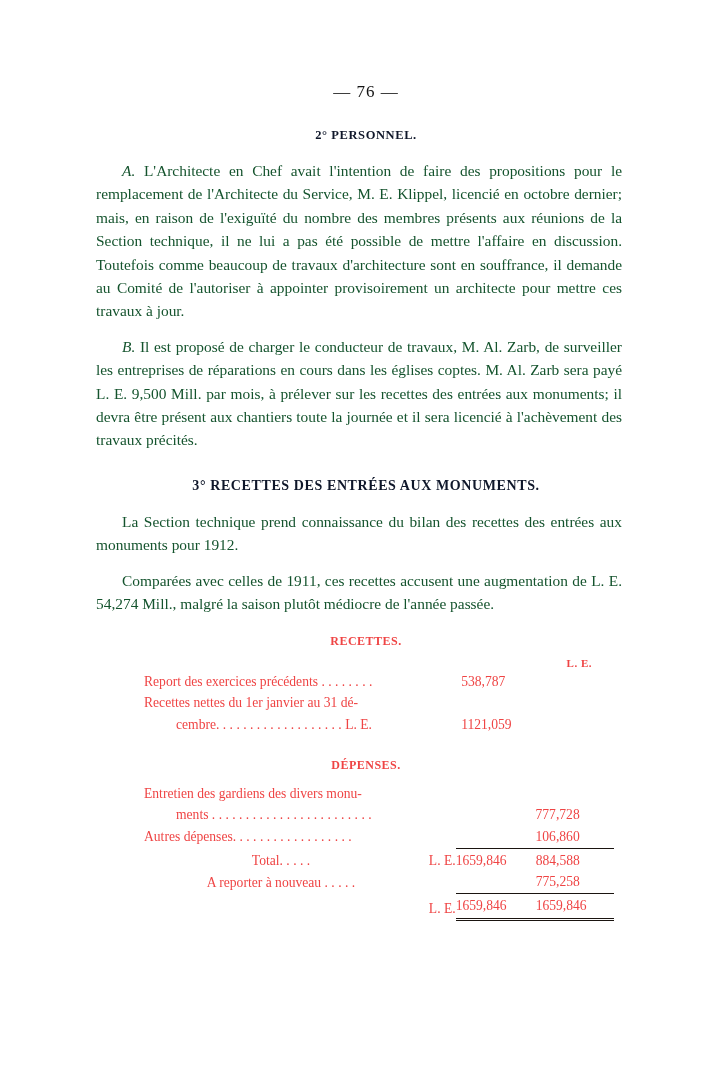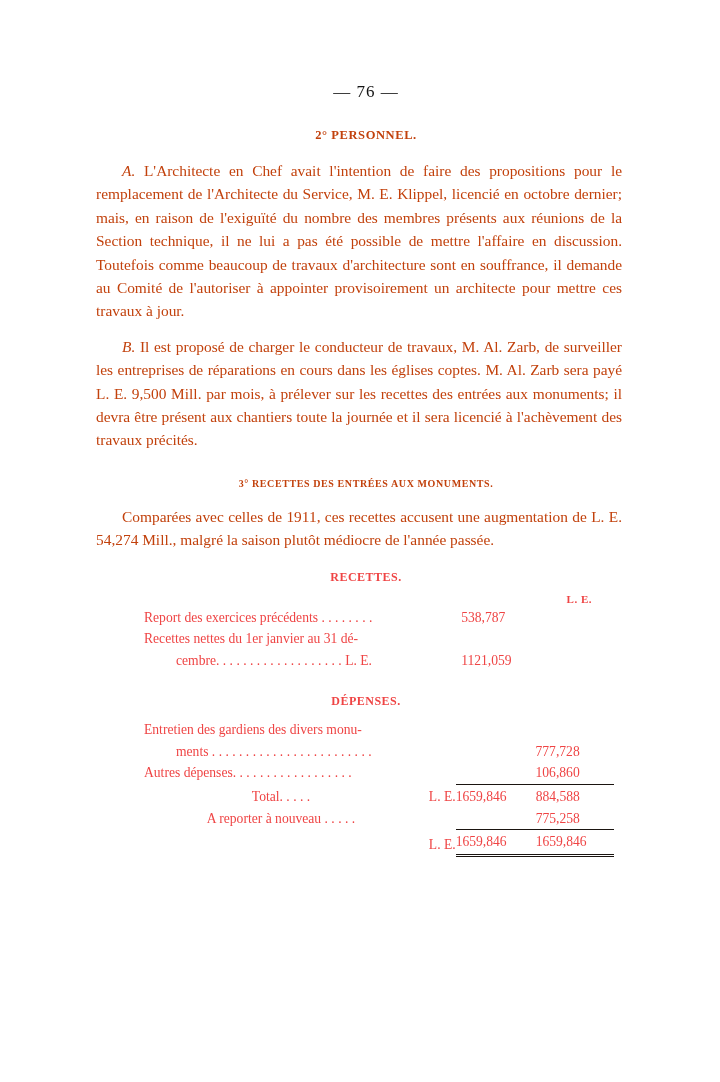--- a/index.html
+++ b/index.html
@@ -36,34 +36,34 @@
     margin-bottom: 26px;
     color: #141414;
   }
   .section-heading {
     text-align: center;
     font-size: 12.5px;
     font-variant: small-caps;
     letter-spacing: 0.6px;
     font-weight: bold;
     margin: 0 0 16px 0;
-    color: #c2410c;
+    color: #0f172a;
   }
   .section-heading.sec3 {
     margin-top: 26px;
     margin-bottom: 16px;
-    font-size: 10px;
+    font-size: 14px;
   }
   p.para {
     font-size: 15.4px;
     line-height: 1.52;
     text-align: justify;
     margin: 0 14px 12px 0;
     text-indent: 26px;
-    color: #c2410c;
+    color: #14532d;
   }
   p.para .it {
     font-style: italic;
   }
   .tight {
     margin-bottom: 3px;
   }
   .ledger {
     margin-top: 18px;
     font-size: 13.6px;
@@ -153,20 +153,21 @@
     <div class="page-number">— 76 —</div>
 
     <div class="section-heading">2° PERSONNEL.</div>
 
     <p class="para"><span class="it">A.</span> <span>L'Architecte en Chef avait l'intention de faire des propositions pour le remplacement de l'Architecte du Service, M. E. Klippel, licencié en octobre dernier; mais, en raison de l'exiguïté du nombre des membres présents aux réunions de la Section technique, il ne lui a pas été possible de mettre l'affaire en discussion. Toutefois comme beaucoup de travaux d'architecture sont en souffrance, il demande au Comité de l'autoriser à appointer provisoirement un architecte pour mettre ces travaux à jour.</span></p>
 
     <p class="para"><span class="it">B.</span> <span>Il est proposé de charger le conducteur de travaux, M. Al. Zarb, de surveiller les entreprises de réparations en cours dans les églises coptes. M. Al. Zarb sera payé L. E. 9,500 Mill. par mois, à prélever sur les recettes des entrées aux monuments; il devra être présent aux chantiers toute la journée et il sera licencié à l'achèvement des travaux précités.</span></p>
 
     <div class="section-heading sec3">3° RECETTES DES ENTRÉES AUX MONUMENTS.</div>
 
+    <p class="para tight">La Section technique prend connaissance du bilan des recettes des entrées aux monuments pour 1912.</p>
     <p class="para tight">Comparées avec celles de 1911, ces recettes accusent une augmentation de L. E. 54,274 Mill., malgré la saison plutôt médiocre de l'année passée.</p>
 
     <div class="ledger">
 
       <div class="ledger-title">RECETTES.</div>
 
       <div class="le-head"><span>L. E.</span></div>
 
       <table class="ledger-table">
         <tbody>

